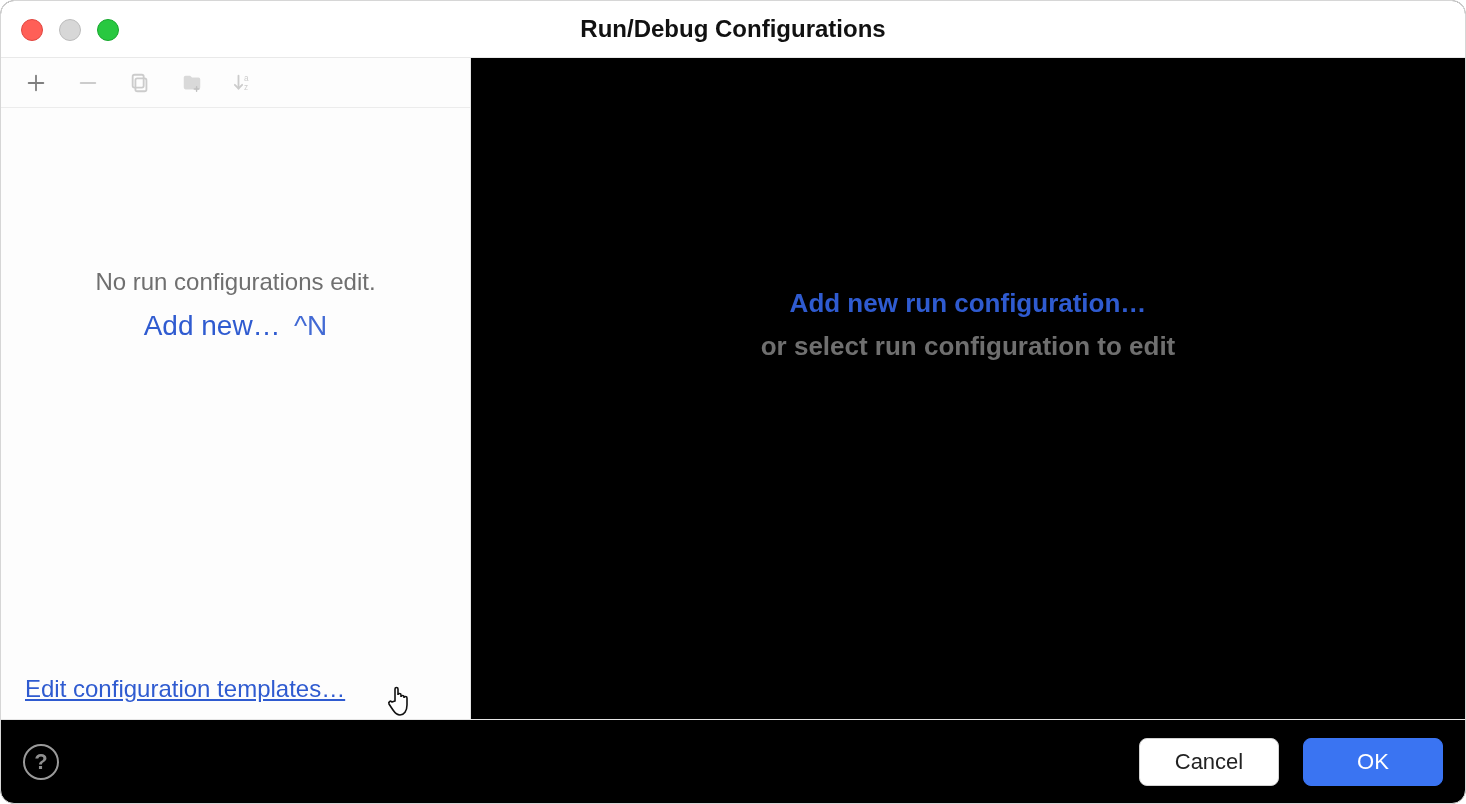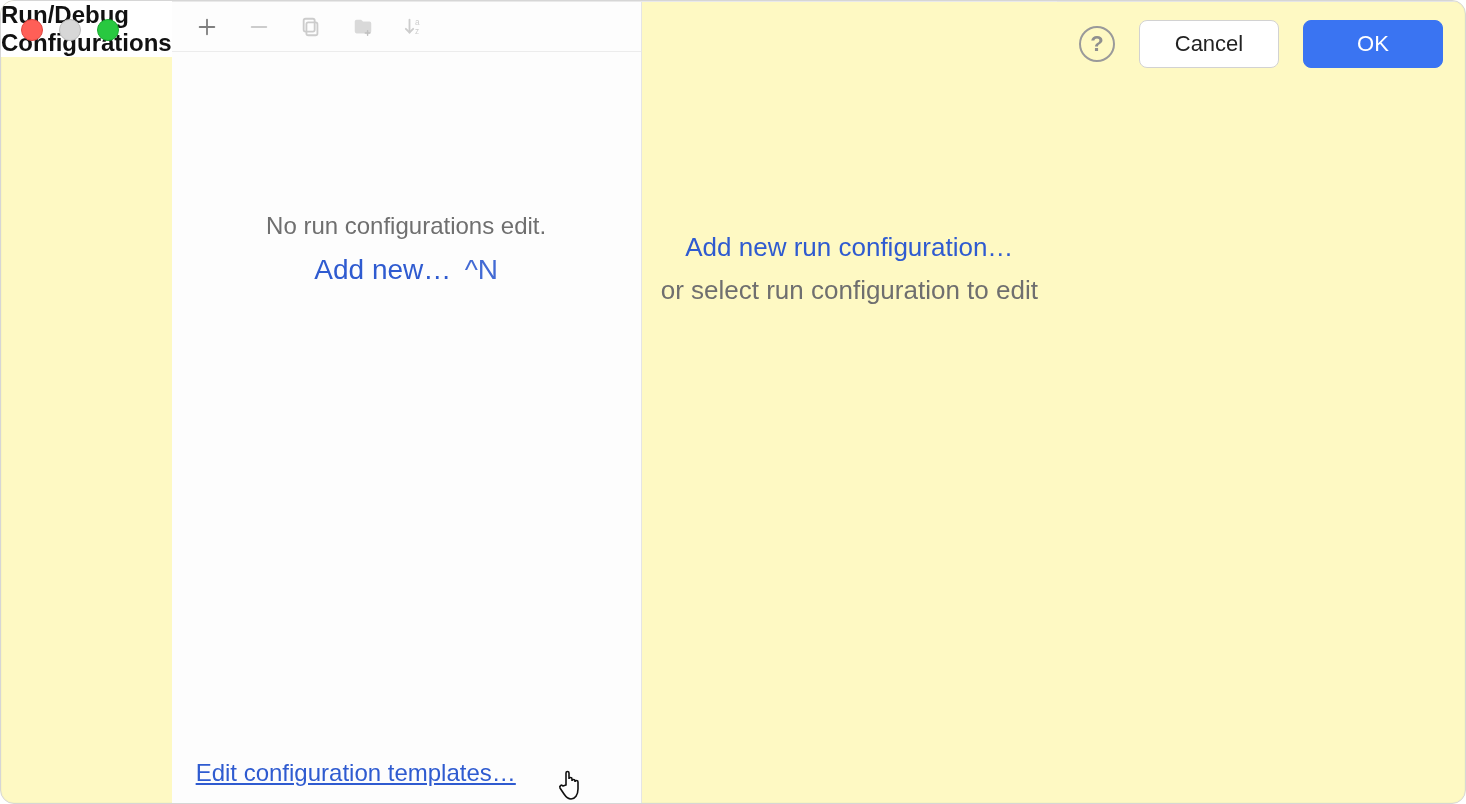--- a/index.html
+++ b/index.html
@@ -1,20 +1,20 @@
 <!DOCTYPE html>
 <html><head>
   <meta charset="utf-8">
   <style>
     * { box-sizing: border-box; margin: 0; padding: 0; }
     html, body { width: 1466px; height: 804px; font-family: -apple-system, "Helvetica Neue", Arial, sans-serif; background: #fff; color: #222; }
     .window {
-      width: 1466px; height: 804px; background: #fef9c3; border: 1px solid #d6d6d6;
+      width: 1466px; height: 804px; background: #000000; border: 1px solid #d6d6d6;
       border-radius: 14px; position: relative; overflow: hidden; box-shadow: 0 0 0 1px rgba(0,0,0,0.02) inset;
-      display: flex; flex-direction: row;
+      display: flex; flex-direction: column;
     }
     
     .titlebar {
       height: 56px; flex: 0 0 56px; display: flex; align-items: center; justify-content: center;
       position: relative; background: #fff; border-bottom: none;
     }
     .traffic { position: absolute; left: 20px; top: 18px; display: flex; gap: 16px; align-items: center; }
     .tl-btn { width: 22px; height: 22px; border-radius: 50%; border: 1px solid rgba(0,0,0,0.25); }
     .tl-close   { background: #ff5f57; border-color: #e14640; }
     .tl-min     { background: #d7d7d7; border-color: #bcbcbc; }
@@ -38,21 +38,21 @@
     .sidebar-body { flex: 1 1 auto; position: relative; }
     .sidebar-center { position: absolute; left: 0; right: 0; top: 160px; text-align: center; padding: 0 16px; }
     .muted { color: #6f6f6f; font-size: 24px; }
     .link  { color: #2f5bd0; font-size: 28px; cursor: pointer; }
     .shortcut { color: #2f5bd0; opacity: 0.9; }
     .sidebar-center .row2 { margin-top: 14px; }
     .sidebar-bottom { position: absolute; left: 24px; bottom: 16px; }
     .sidebar-bottom .link { text-decoration: underline; color: #2f5bd0; font-size: 24px; }
     .cursor { position: absolute; width: 32px; height: 40px; pointer-events: none; }
 
-    .content { flex: 1 1 auto; position: relative; }
+    .content { flex: 1 1 auto; position: relative; font-weight: bold; }
     .content-center { position: absolute; left: 0; right: 0; top: 230px; text-align: center; }
     .content-center .link { font-size: 26px; }
     .content-center .muted { font-size: 26px; margin-top: 12px; }
 
     
     .footer {
       height: 84px; flex: 0 0 84px; border-top: 1px solid #e5e5e5; display: flex; align-items: center; padding: 0 22px;
     }
     .help { width: 36px; height: 36px; border: 2px solid #9a9a9a; color: #8f8f8f; border-radius: 50%; display: inline-flex; align-items: center; justify-content: center; font-size: 22px; font-weight: 600; cursor: pointer; }
     .spacer { flex: 1 1 auto; }

